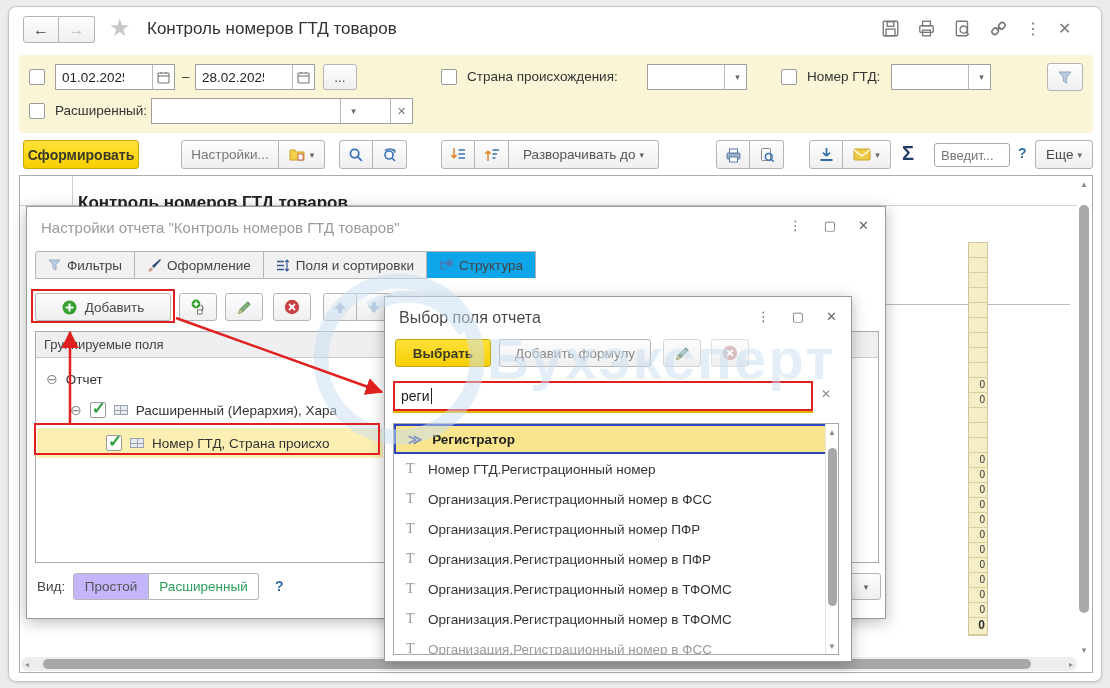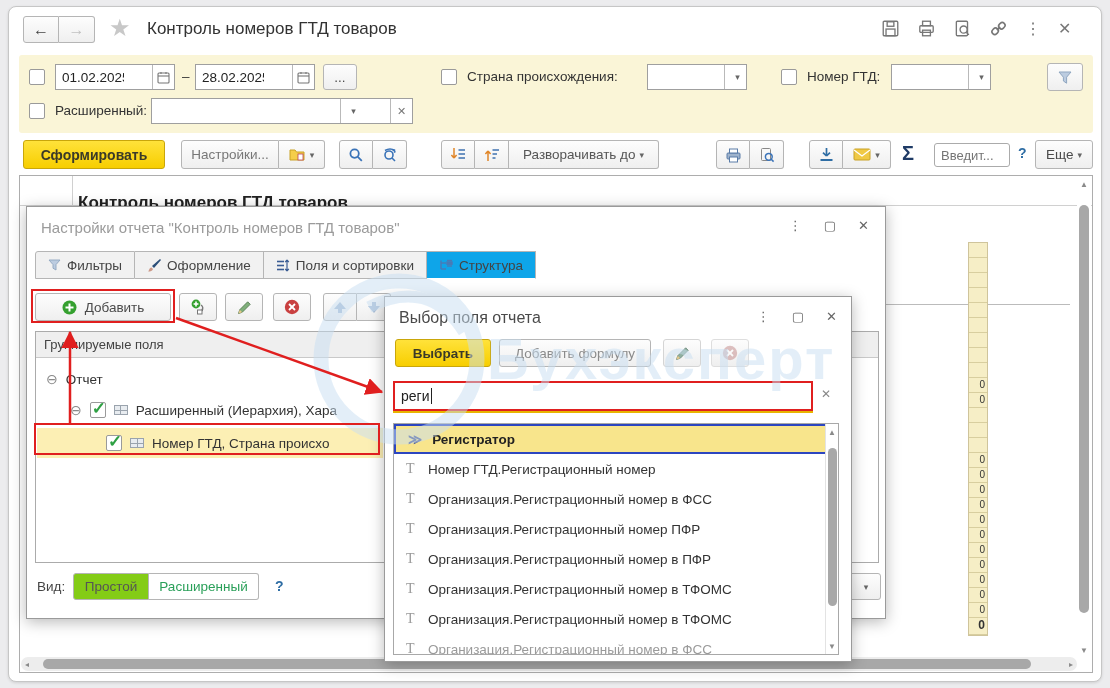--- a/index.html
+++ b/index.html
@@ -173,21 +173,21 @@
       <div class="seg">
           <span class="ddtri">▾</span>
         </div>
       <div class="seg">
           <span style="color:#777;font-size:11px;">✕</span>
         </div>
     </div>
   </div>
 
   <div class="abs" style="left:0; top:128px; width:1094px; height:40px;">
-    <div class="abs btn btn-yellow" style="left:14px; top:5px; width:142px; height:29px; font-size:14px;">
+    <div class="abs btn btn-yellow" style="left:14px; top:5px; width:116px; height:29px; font-size:14px;">
         <span>Сформировать</span>
       </div>
 
     <div class="abs group" style="left:172px; top:5px;">
       <div class="btn" style="width:98px;height:29px;color:#777;">
           <span>Настройки...</span>
         </div>
       <div class="btn" style="width:46px;height:29px;">
         <span class="ico">
           <svg width="17" height="15" viewBox="0 0 17 15">
@@ -486,21 +486,21 @@
         <span class="cb cb-checked">
             <span>✓</span>
           </span>
         <span class="gridico"></span>
         <span>Номер ГТД, Страна происхо</span>
       </div>
     </div>
 
     <div class="abs lbl" style="left:10px; top:372px; color:#444;">Вид:</div>
     <div class="abs group" style="left:46px; top:366px; border-radius:4px;">
-      <div class="btn" style="width:76px; height:27px; background:#84cc16; color:#555;">
+      <div class="btn" style="width:76px; height:27px; background:#c4b5fd; color:#555;">
         <span>Простой</span>
       </div>
       <div class="btn" style="width:110px; height:27px; background:#fff; color:#2BA05A;">
         <span>Расширенный</span>
       </div>
     </div>
     <div class="abs" style="left:248px; top:371px; color:#2E6DA4; font-size:14px; font-weight:bold;">?</div>
     <div class="abs btn" style="left:820px; top:366px; width:34px; height:27px;">
       <span class="ddtri">▾</span>
     </div>

